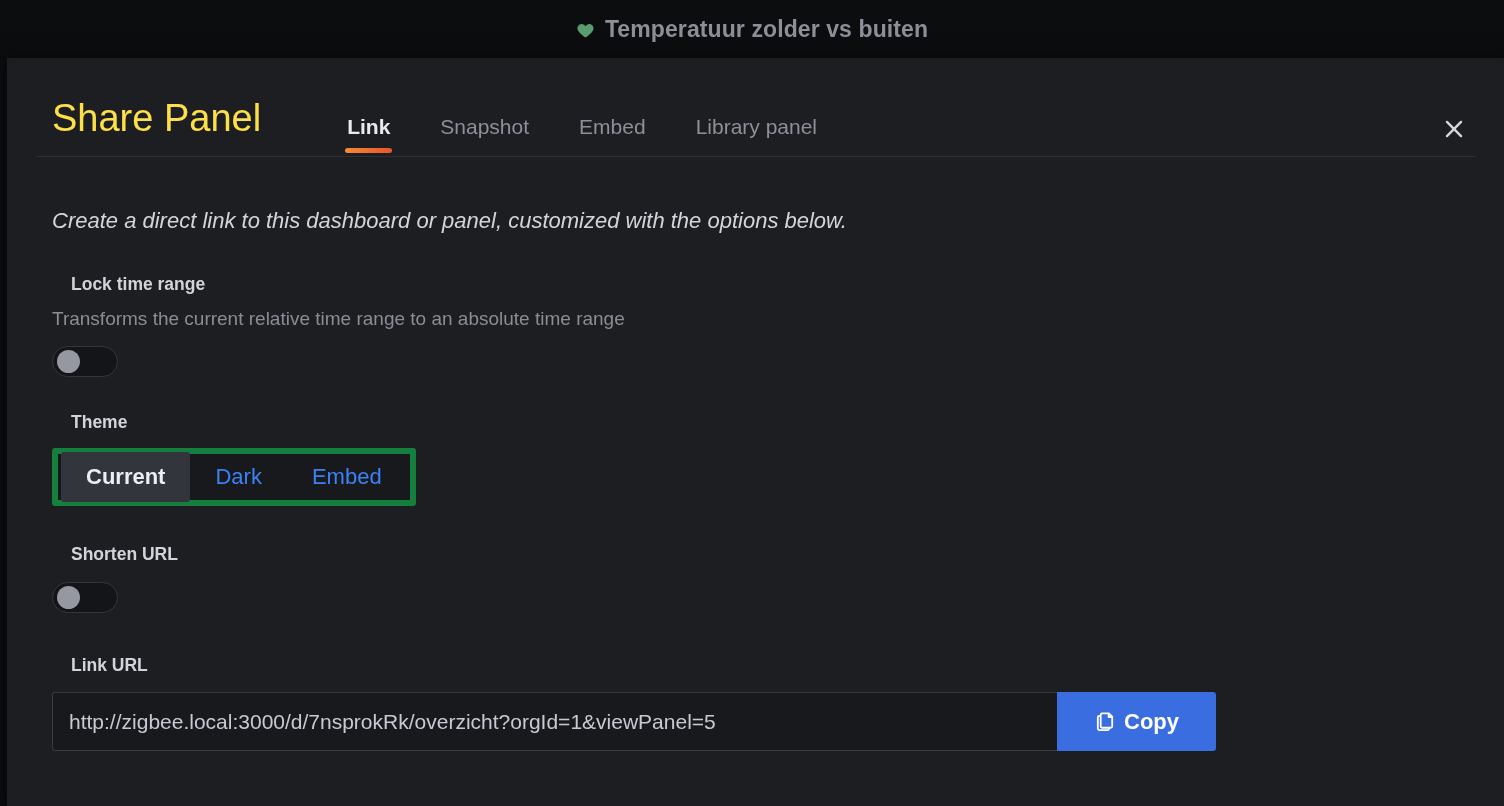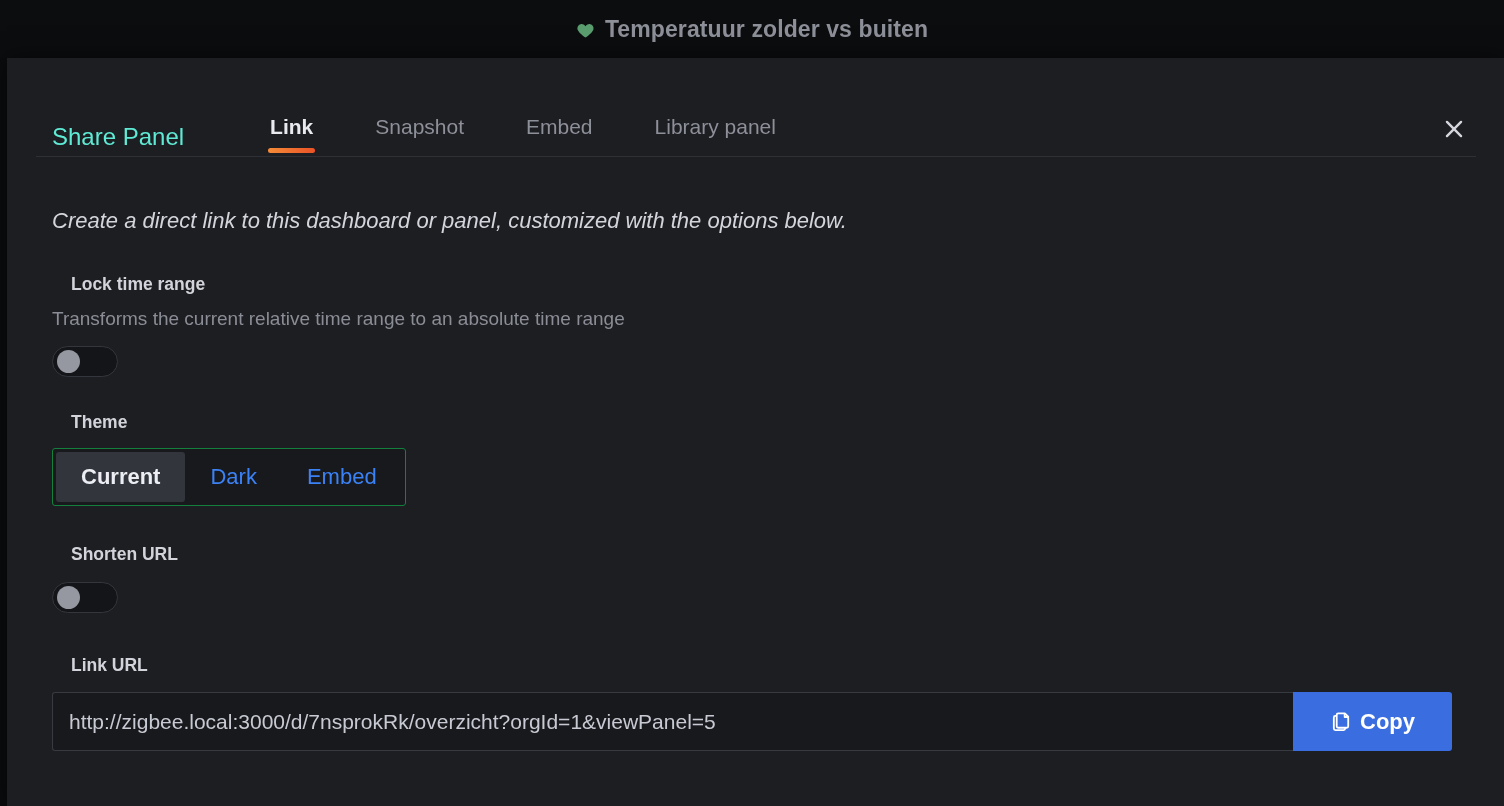--- a/index.html
+++ b/index.html
@@ -74,33 +74,33 @@
     content: "";
     position: absolute;
     left: 29px;
     right: 28px;
     bottom: 0;
     height: 1px;
     background: #2e3036;
   }
 
   .modal-title {
-    font-size: 24px;
+    font-size: 38px;
     font-weight: 400;
-    color: #5eead4;
+    color: #fde047;
     line-height: 1;
-    padding-bottom: 8px;
+    padding-bottom: 20px;
     white-space: nowrap;
   }
 
   .tabs {
     display: flex;
     align-items: flex-end;
     margin-left: 63px;
-    gap: 16px;
+    gap: 4px;
   }
   .tab {
     position: relative;
     font-size: 21px;
     color: #8d8f99;
     padding: 0 23px 20px 23px;
     line-height: 1;
     cursor: pointer;
     white-space: nowrap;
     background: none;
@@ -193,21 +193,21 @@
   .field-lock-time { margin-top: 34px; }
   .field-theme     { margin-top: 37px; }
   .field-shorten   { margin-top: 40px; }
   .field-link-url  { margin-top: 44px; }
 
   
   .radio-group {
     margin-top: 17px;
     display: inline-flex;
     align-items: center;
-    border: 1px solid #15803d;
+    border: 6px solid #15803d;
     border-radius: 3px;
     background: #18191d;
     padding: 3px;
     height: 58px;
   }
   .radio-option {
     height: 50px;
     padding: 0 25px;
     display: flex;
     align-items: center;
@@ -225,21 +225,21 @@
     background: #32353c;
     color: #eceef3;
     font-weight: 700;
   }
 
   
   .url-row {
     margin-top: 18px;
     display: flex;
     align-items: stretch;
-    width: 1400px;
+    width: 1164px;
     height: 59px;
   }
   .url-input {
     flex: 1 1 auto;
     background: #18191d;
     border: 1px solid #373a41;
     border-right: none;
     border-radius: 3px 0 0 3px;
     color: #c8cad3;
     font-size: 21px;

